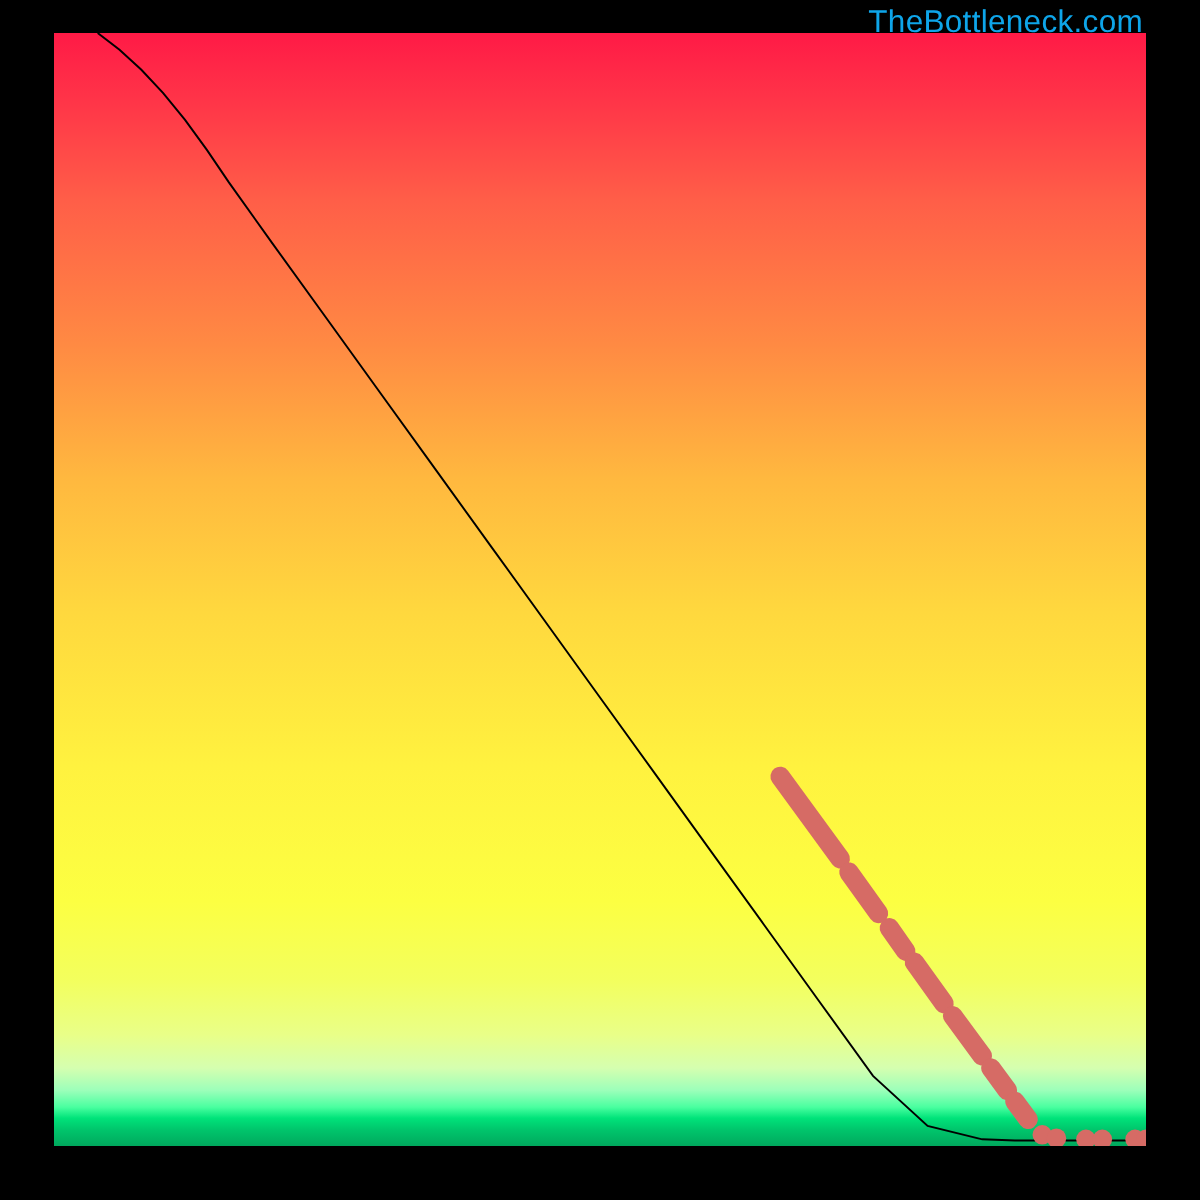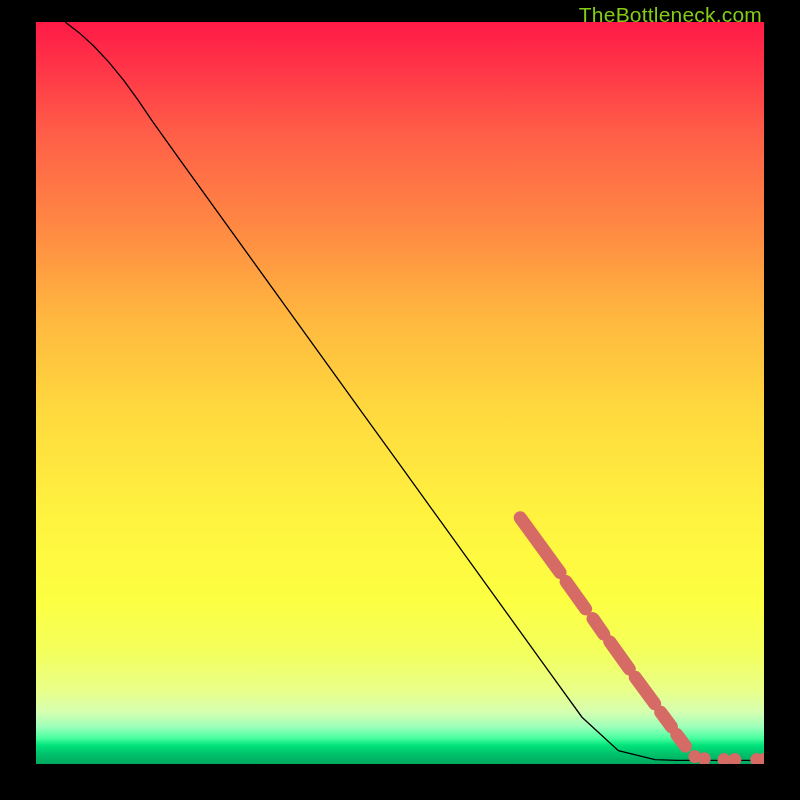--- a/index.html
+++ b/index.html
@@ -34,21 +34,21 @@
       #00e37a 97.5%,
       #00c66c 98.5%,
       #00a85d 100%
     );
     box-sizing: border-box;
   }
   .watermark {
     position: absolute;
     top: 3px;
     right: 38px;
-    color: #84cc16;
+    color: #0ea5e9;
     font-size: 21px;
     font-weight: 400;
     letter-spacing: 0.2px;
   }
   svg.plot {
     position: absolute;
     left: 36px;
     top: 22px;
     width: 728px;
     height: 742px;

